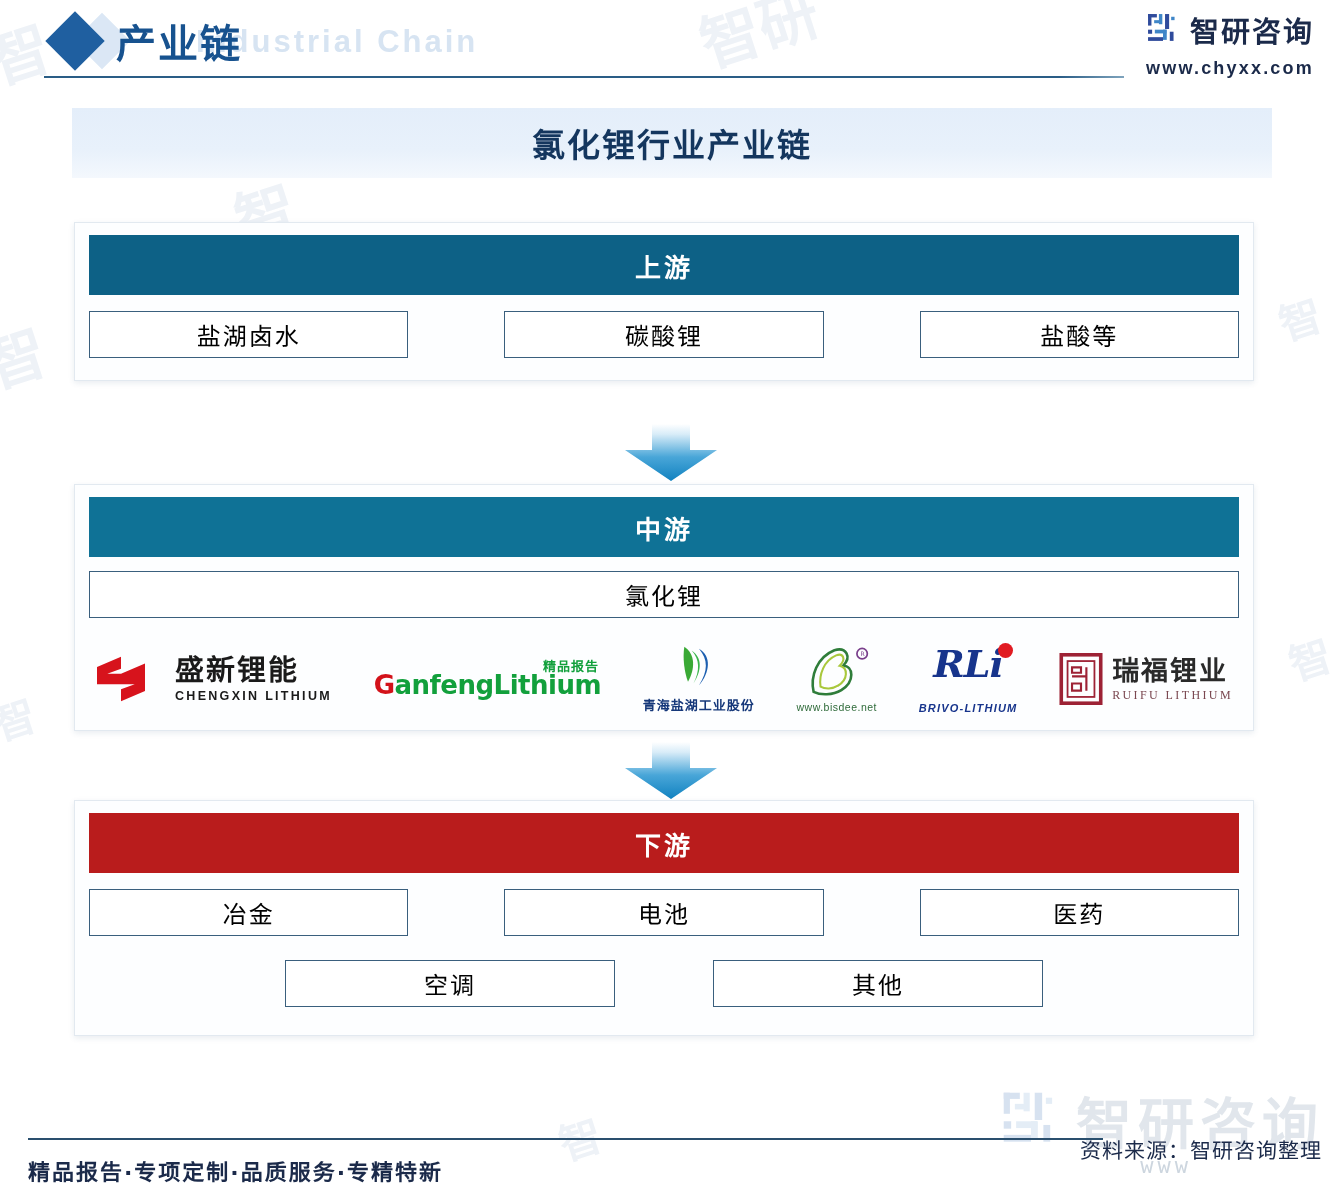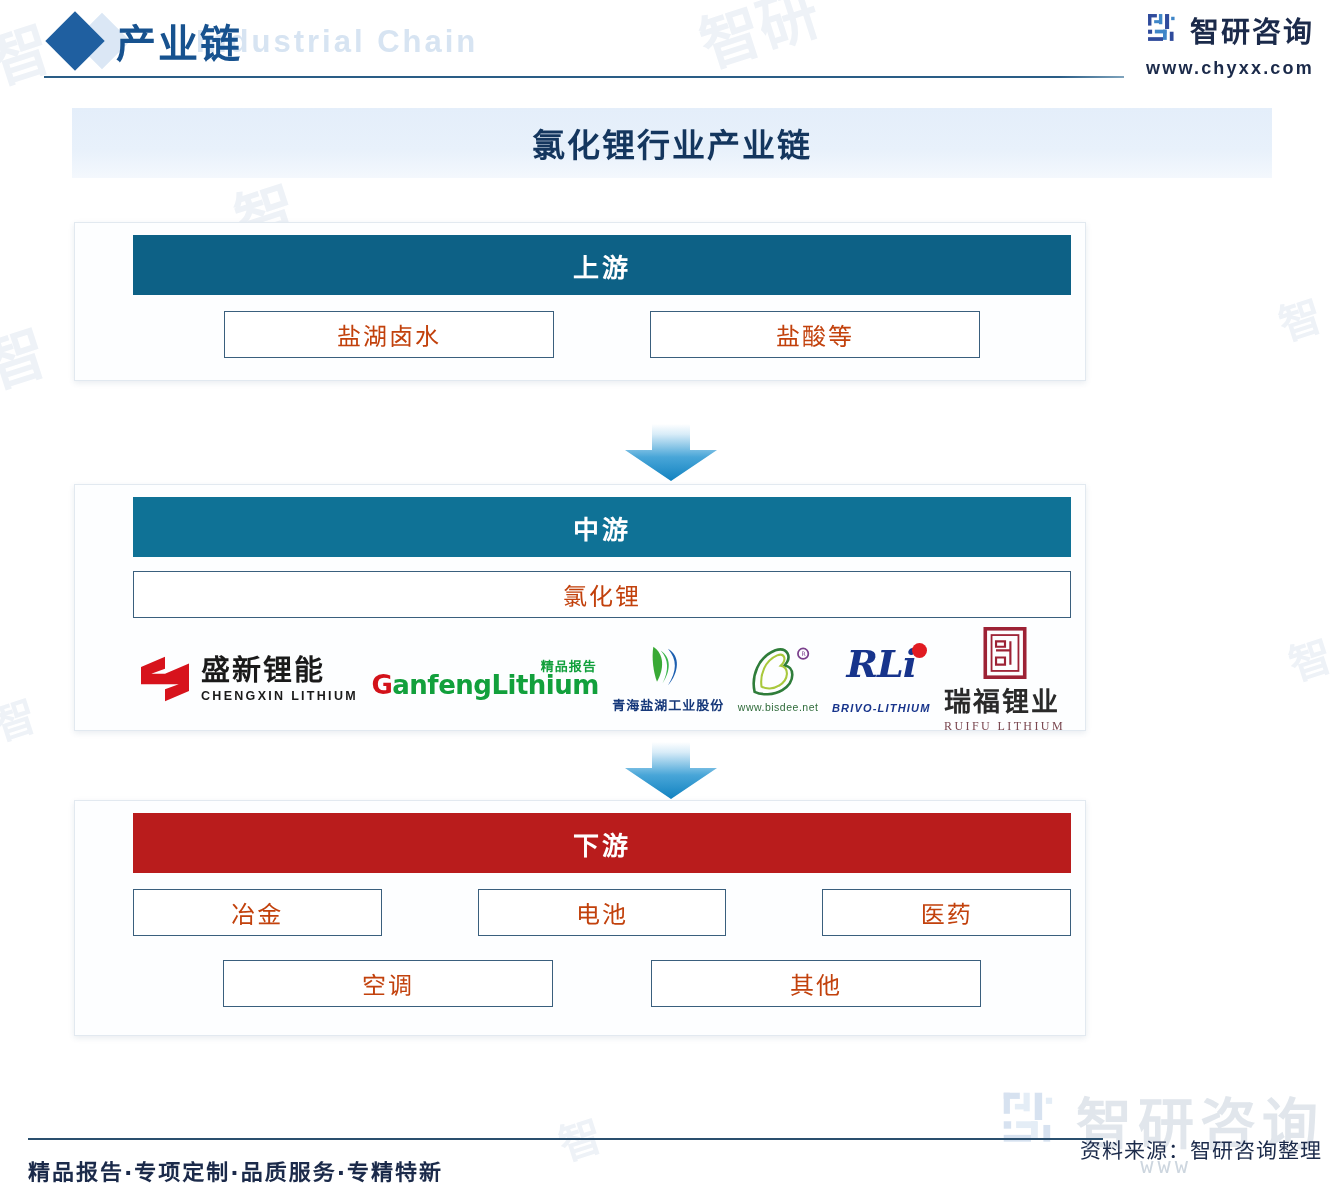--- a/index.html
+++ b/index.html
@@ -143,27 +143,26 @@
     font-weight: 700;
     color: #14365e;
     letter-spacing: 2px;
     font-family: "DejaVu Sans", "Liberation Sans", sans-serif;
   }
 
   
   .stage {
     position: absolute;
     left: 74px;
-    width: 1012px;
+    width: 1180px;
     background: #fdfeff;
     border: 1px solid #e2e9f0;
     box-shadow: 0 2px 6px rgba(30, 70, 110, 0.10);
     box-sizing: border-box;
     z-index: 2;
-    padding-left: 44px;
   }
   .stage-head {
     height: 60px;
     margin: 12px 14px 0 14px;
     display: flex;
     align-items: center;
     justify-content: center;
     box-sizing: border-box;
   }
   .stage-head span {
@@ -188,21 +187,21 @@
     height: 47px;
     background: #ffffff;
     border: 1.5px solid #3a5f7d;
     display: flex;
     align-items: center;
     justify-content: center;
     box-sizing: border-box;
   }
   .cell span {
     font-size: 24px;
-    color: #c2410c;
+    color: #000000;
     letter-spacing: 2px;
     font-family: "DejaVu Sans", "Liberation Sans", sans-serif;
   }
   .cell.wide {
     width: 1168px;
   }
 
   
   .arrow {
     position: absolute;
@@ -227,21 +226,21 @@
     display: flex;
     align-items: center;
     justify-content: center;
     height: 78px;
     flex: 0 0 auto;
   }
 
   
   .cx { display: flex; align-items: center; gap: 10px; }
   .cx-mark { width: 52px; height: 48px; }
-  .cx-text { line-height: 1; }
+  .cx-text { line-height: 1; margin-left: 18px; }
   .cx-cn {
     font-size: 29px; font-weight: 700; color: #1a1a1a; letter-spacing: 2px;
     font-family: "DejaVu Sans", "Liberation Sans", sans-serif;
   }
   .cx-en {
     font-size: 12.5px; font-weight: 700; color: #1a1a1a; letter-spacing: 2.3px;
     margin-top: 5px;
     font-family: "Liberation Sans", sans-serif;
   }
 
@@ -288,21 +287,21 @@
     position: absolute; right: 4px; top: -2px;
     width: 15px; height: 15px; border-radius: 50%; background: #e11b22;
   }
   .rli-en {
     font-size: 11px; font-style: italic; font-weight: 700; color: #17348c;
     letter-spacing: 1.2px; margin-top: 19px;
     font-family: "Liberation Sans", sans-serif;
   }
 
   
-  .rf { display: flex; align-items: center; gap: 9px; flex-direction: column; }
+  .rf { display: flex; align-items: center; gap: 9px; }
   .rf-mark { width: 44px; height: 52px; }
   .rf-text { line-height: 1; }
   .rf-cn {
     font-size: 27px; font-weight: 700; color: #2a2a2a; letter-spacing: 2px;
     font-family: "DejaVu Serif", "Liberation Serif", serif;
   }
   .rf-en {
     font-size: 12px; color: #7a4750; letter-spacing: 2.4px; margin-top: 5px;
     font-family: "Liberation Serif", serif;
   }
@@ -422,20 +421,23 @@
 
 <div class="stage" id="stage-upstream" style="top:222px;">
   <div class="stage-head" style="background: rgb(13, 97, 134);">
     <span>上游</span>
   </div>
   <div class="row">
     <div class="cell">
       <span>盐湖卤水</span>
     </div>
     <div class="cell">
+      <span>碳酸锂</span>
+    </div>
+    <div class="cell">
       <span>盐酸等</span>
     </div>
   </div>
   <div style="height:22px;"></div>
 </div>
 
 <svg class="arrow" style="top:424px;" viewBox="0 0 96 58">
   <defs>
     <linearGradient id="agrad1" x1="0" y1="0" x2="0" y2="1">
       <stop offset="0%" stop-color="#ffffff"></stop>

